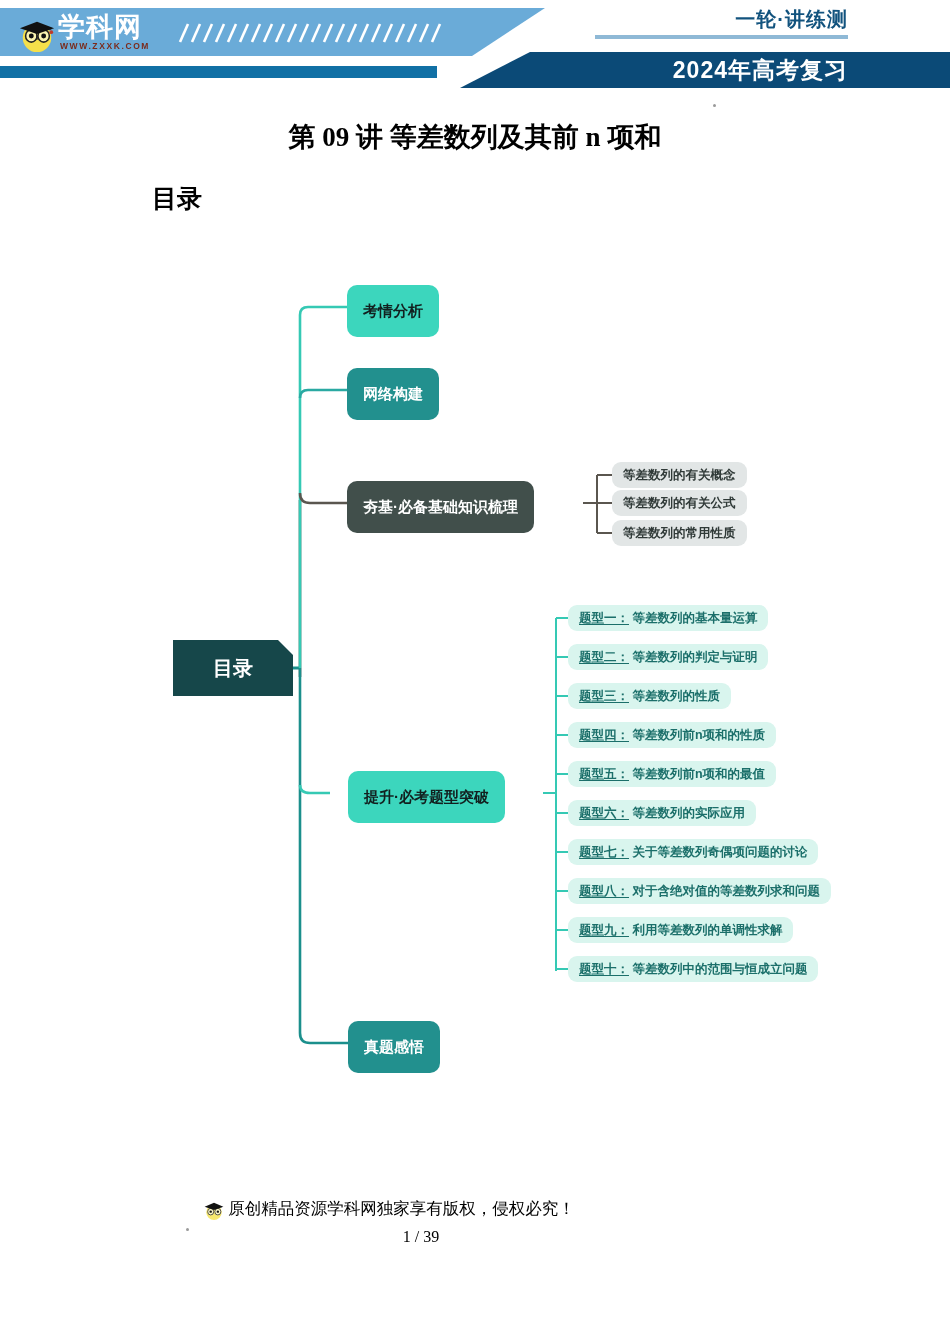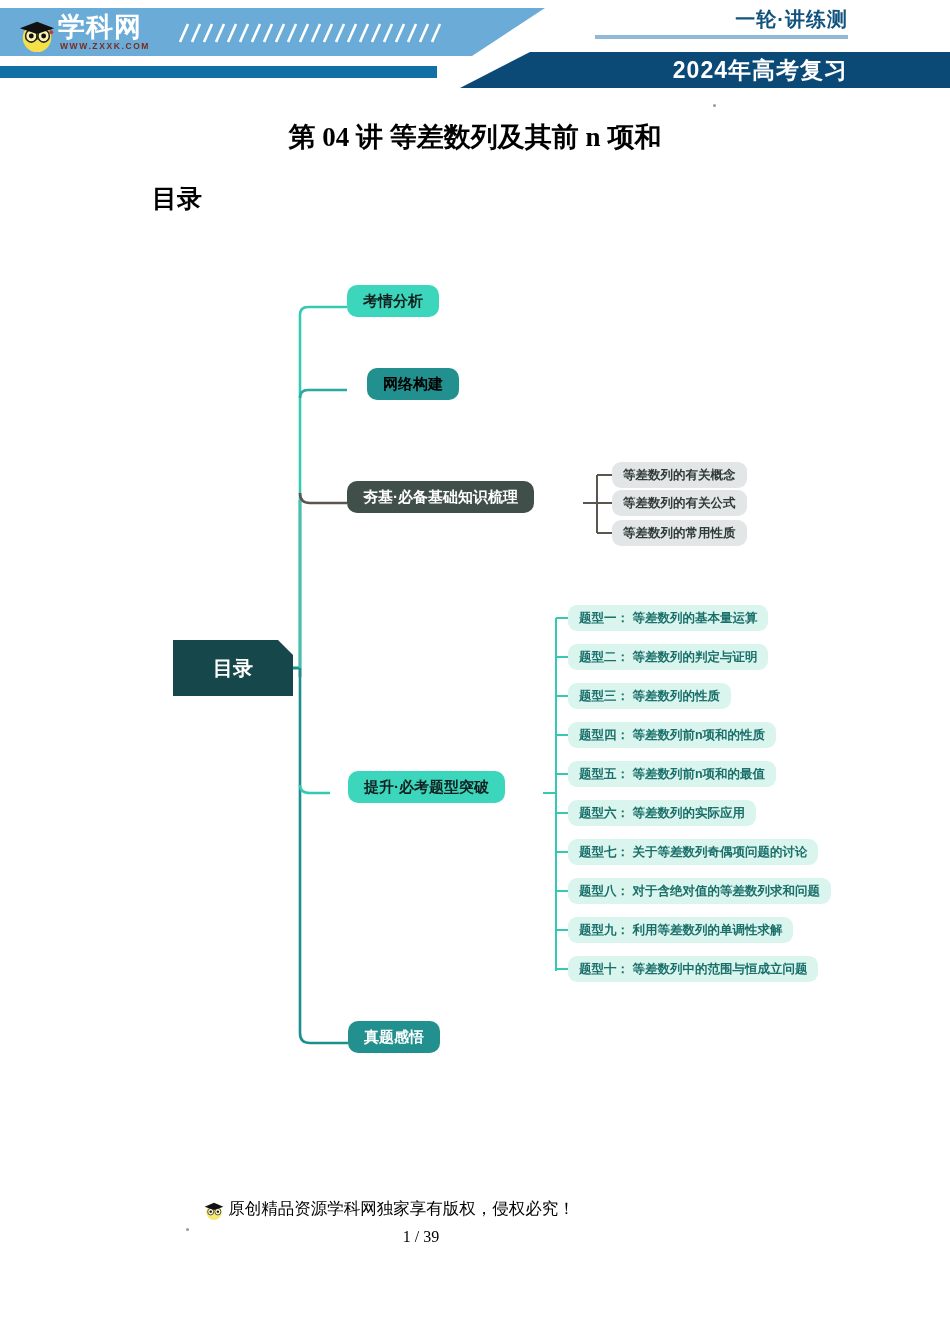--- a/index.html
+++ b/index.html
@@ -118,21 +118,21 @@
     display: flex;
     align-items: center;
     box-sizing: border-box;
     white-space: nowrap;
   }
   .node-l1 {
     border-radius: 10px;
     font-size: 15px;
     font-weight: bold;
     padding: 0 16px;
-    height: 32px;
+    height: 52px;
     justify-content: center;
   }
   .node-root {
     height: 56px;
     font-size: 20px;
     font-weight: bold;
     color: #ffffff;
     background: #16474a;
     justify-content: center;
     padding: 0 20px;
@@ -153,20 +153,21 @@
   }
   .leaf-gray {
     background: #e2e6e6;
     color: #303a38;
   }
   .leaf-mint {
     background: #d9f5ee;
     color: #1b6f6a;
   }
   .leaf-mint .qt {
+    text-decoration: underline;
     text-underline-offset: 2px;
   }
 
   
   .footer {
     position: absolute;
     left: 0; top: 1198px;
     width: 777px;
     text-align: center;
   }
@@ -251,21 +252,21 @@
       <line x1="244" y1="20" x2="252" y2="2"></line>
         <line x1="256" y1="20" x2="264" y2="2"></line>
     </g>
   </svg>
 
   <div class="hdr-tag1">一轮·讲练测</div>
   <div class="hdr-rule"></div>
   <div class="hdr-tag2">2024年高考复习</div>
 </div>
 
-<div class="doc-title">第 04 讲 等差数列及其前 n 项和</div>
+<div class="doc-title">第 09 讲 等差数列及其前 n 项和</div>
 <div class="subhead">目录</div>
 
 <div class="mindmap">
 
   <svg class="mm-svg" width="950" height="830" viewBox="0 0 950 830">
 
     <path d="M300 422 L300 245" stroke="#5a564f" stroke-width="2.6" fill="none"></path>
 
     <path d="M282 413 L300 413" stroke="#1b8f8c" stroke-width="3" fill="none"></path>
 
@@ -299,21 +300,21 @@
 
   <div class="node node-root" style="left:173px; top:385px; width:120px;">
     <span>目录</span>
     <span class="root-fold"></span>
   </div>
 
   <div class="node node-l1" style="left:347px; top:30px; background:#3cd6bd; color:#12201f;">
     <span>考情分析</span>
   </div>
 
-  <div class="node node-l1" style="left:367px; top:113px; background:#22908e; color:#000000;">
+  <div class="node node-l1" style="left:347px; top:113px; background:#22908e; color:#ffffff;">
     <span>网络构建</span>
   </div>
 
   <div class="node node-l1" style="left:347px; top:226px; background:#414f4b; color:#ffffff;">
     <span>夯基·必备基础知识梳理</span>
   </div>
   <div class="node node-leaf leaf-gray" style="left:612px; top:207px;">
     <span>等差数列的有关概念</span>
   </div>
   <div class="node node-leaf leaf-gray" style="left:612px; top:235px;">

